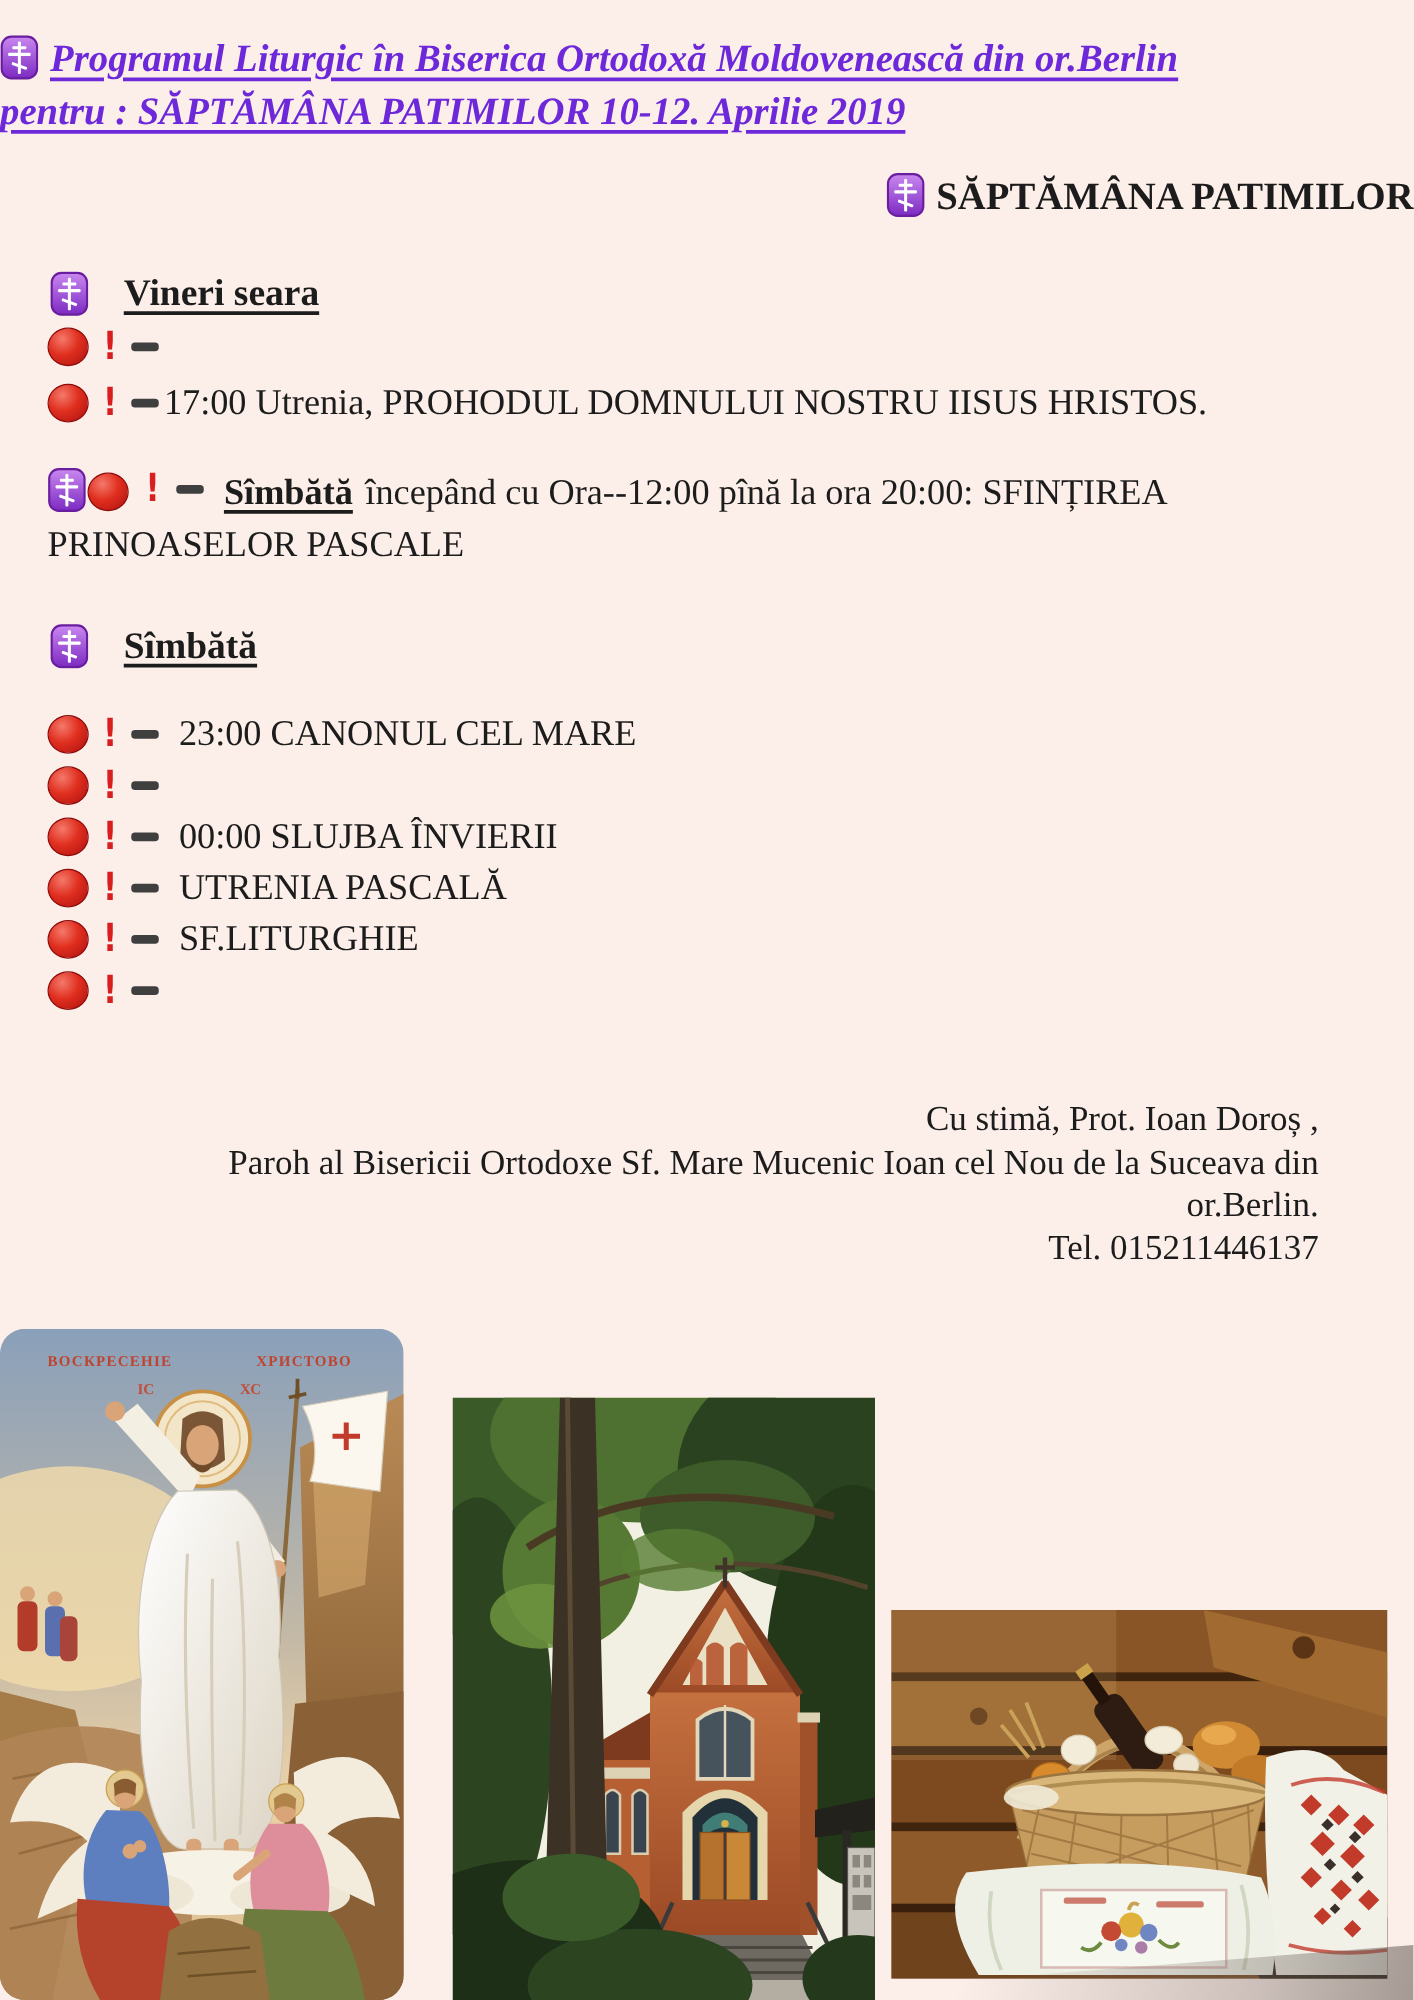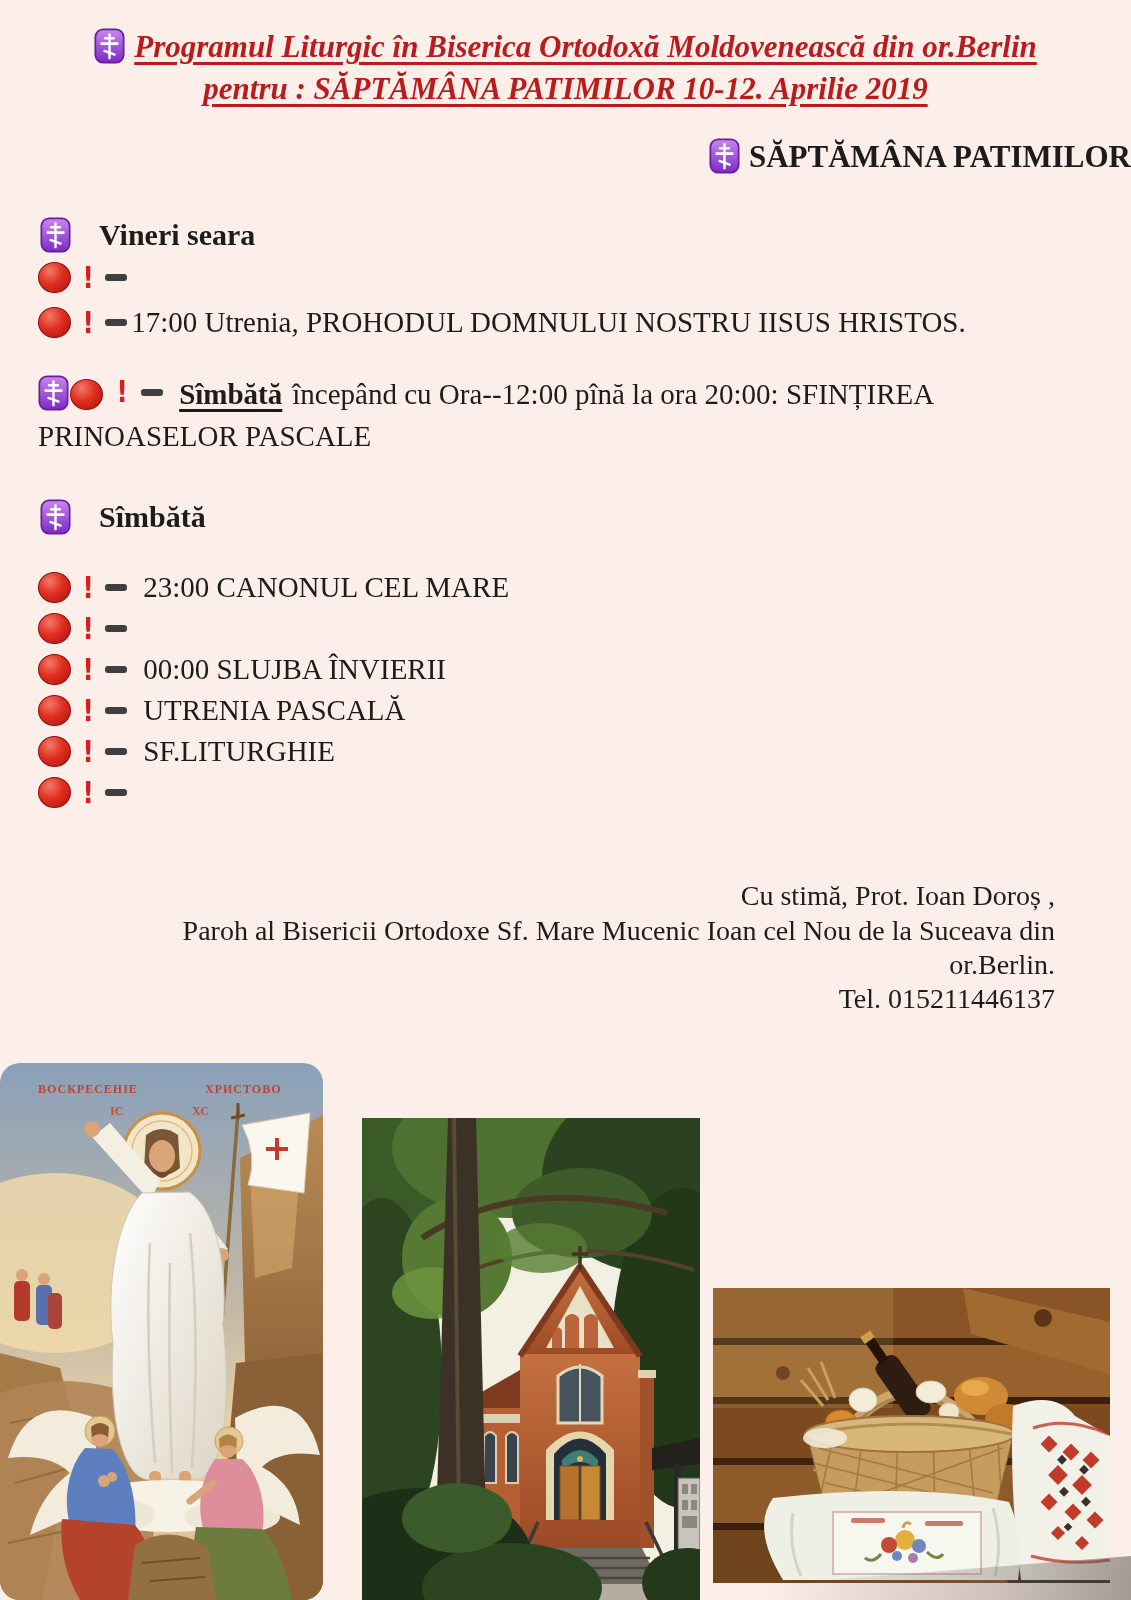--- a/index.html
+++ b/index.html
@@ -2,39 +2,39 @@
 <html><head>
 <meta charset="utf-8">
 <style>
   html,body{margin:0;padding:0;}
   body{
     width:1131px;height:1600px;position:relative;overflow:hidden;
     background:#fcefe9;color:#1c1c1c;
     font-family:"Liberation Serif","DejaVu Serif",serif;
   }
   
-  .title-wrap{padding-top:26px;text-align:center;font-weight:bold;font-style:italic;
-              font-size:31px;line-height:1.36;color:#b91c1c;}
+  .title-wrap{padding-top:26px;text-align:left;font-weight:bold;font-style:italic;
+              font-size:31px;line-height:1.36;color:#6d28d9;}
   .title-line{white-space:nowrap;}
   .u{ text-decoration:underline;text-decoration-thickness:3px;text-underline-offset:5px;}
   .subtitle{margin-top:28px;text-align:right;font-weight:bold;font-size:31px;white-space:nowrap;}
   
   .cross{display:inline-block;width:31px;height:36px;vertical-align:-7px;margin-right:9px;}
   .cross svg{width:100%;height:100%;display:block;}
   
   .red-circle{display:inline-block;width:31px;height:29px;border-radius:50%;
     background:radial-gradient(circle at 35% 28%, #f4796a 0%, #e02f1f 45%, #ac0f0f 100%);
     border:1px solid #8e0c0c;flex:0 0 auto;vertical-align:-6px;}
   .excl{color:#d81e1e;font-weight:bold;font-family:"DejaVu Sans",sans-serif;
     font-size:31px;line-height:1;transform:scaleX(.8);display:inline-block;flex:0 0 auto;}
   .dash{display:inline-block;width:22px;height:7px;border-radius:3px;background:#3f3f3f;flex:0 0 auto;vertical-align:8px;}
   
   .section-head{margin:42px 0 0 40px;font-size:30px;font-weight:bold;display:flex;align-items:center;}
   .section-head .cross{margin-right:28px;}
-  .section-head .head-label{text-decoration-thickness:3px;text-underline-offset:5px;}
+  .section-head .head-label{text-decoration:underline;text-decoration-thickness:3px;text-underline-offset:5px;}
   .li{margin:4px 0 0 38px;display:flex;align-items:center;font-size:29px;min-height:41px;white-space:nowrap;}
   .li .excl{margin:0 10px 0 10px;}
   .li .dash{margin-right:4px;}
   .li.spaced .dash{margin-right:16px;}
   .note{margin:30px 120px 0 38px;font-size:29px;line-height:1.45;}
   .note .cross{margin-right:1px;}
   .note .red-circle{margin-right:8px;}
   .note .excl{margin:0 12px 0 4px;vertical-align:2px;}
   .note .dash{margin-right:16px;}
   .note .head-label{font-weight:bold;text-decoration:underline;text-decoration-thickness:3px;text-underline-offset:5px;}

